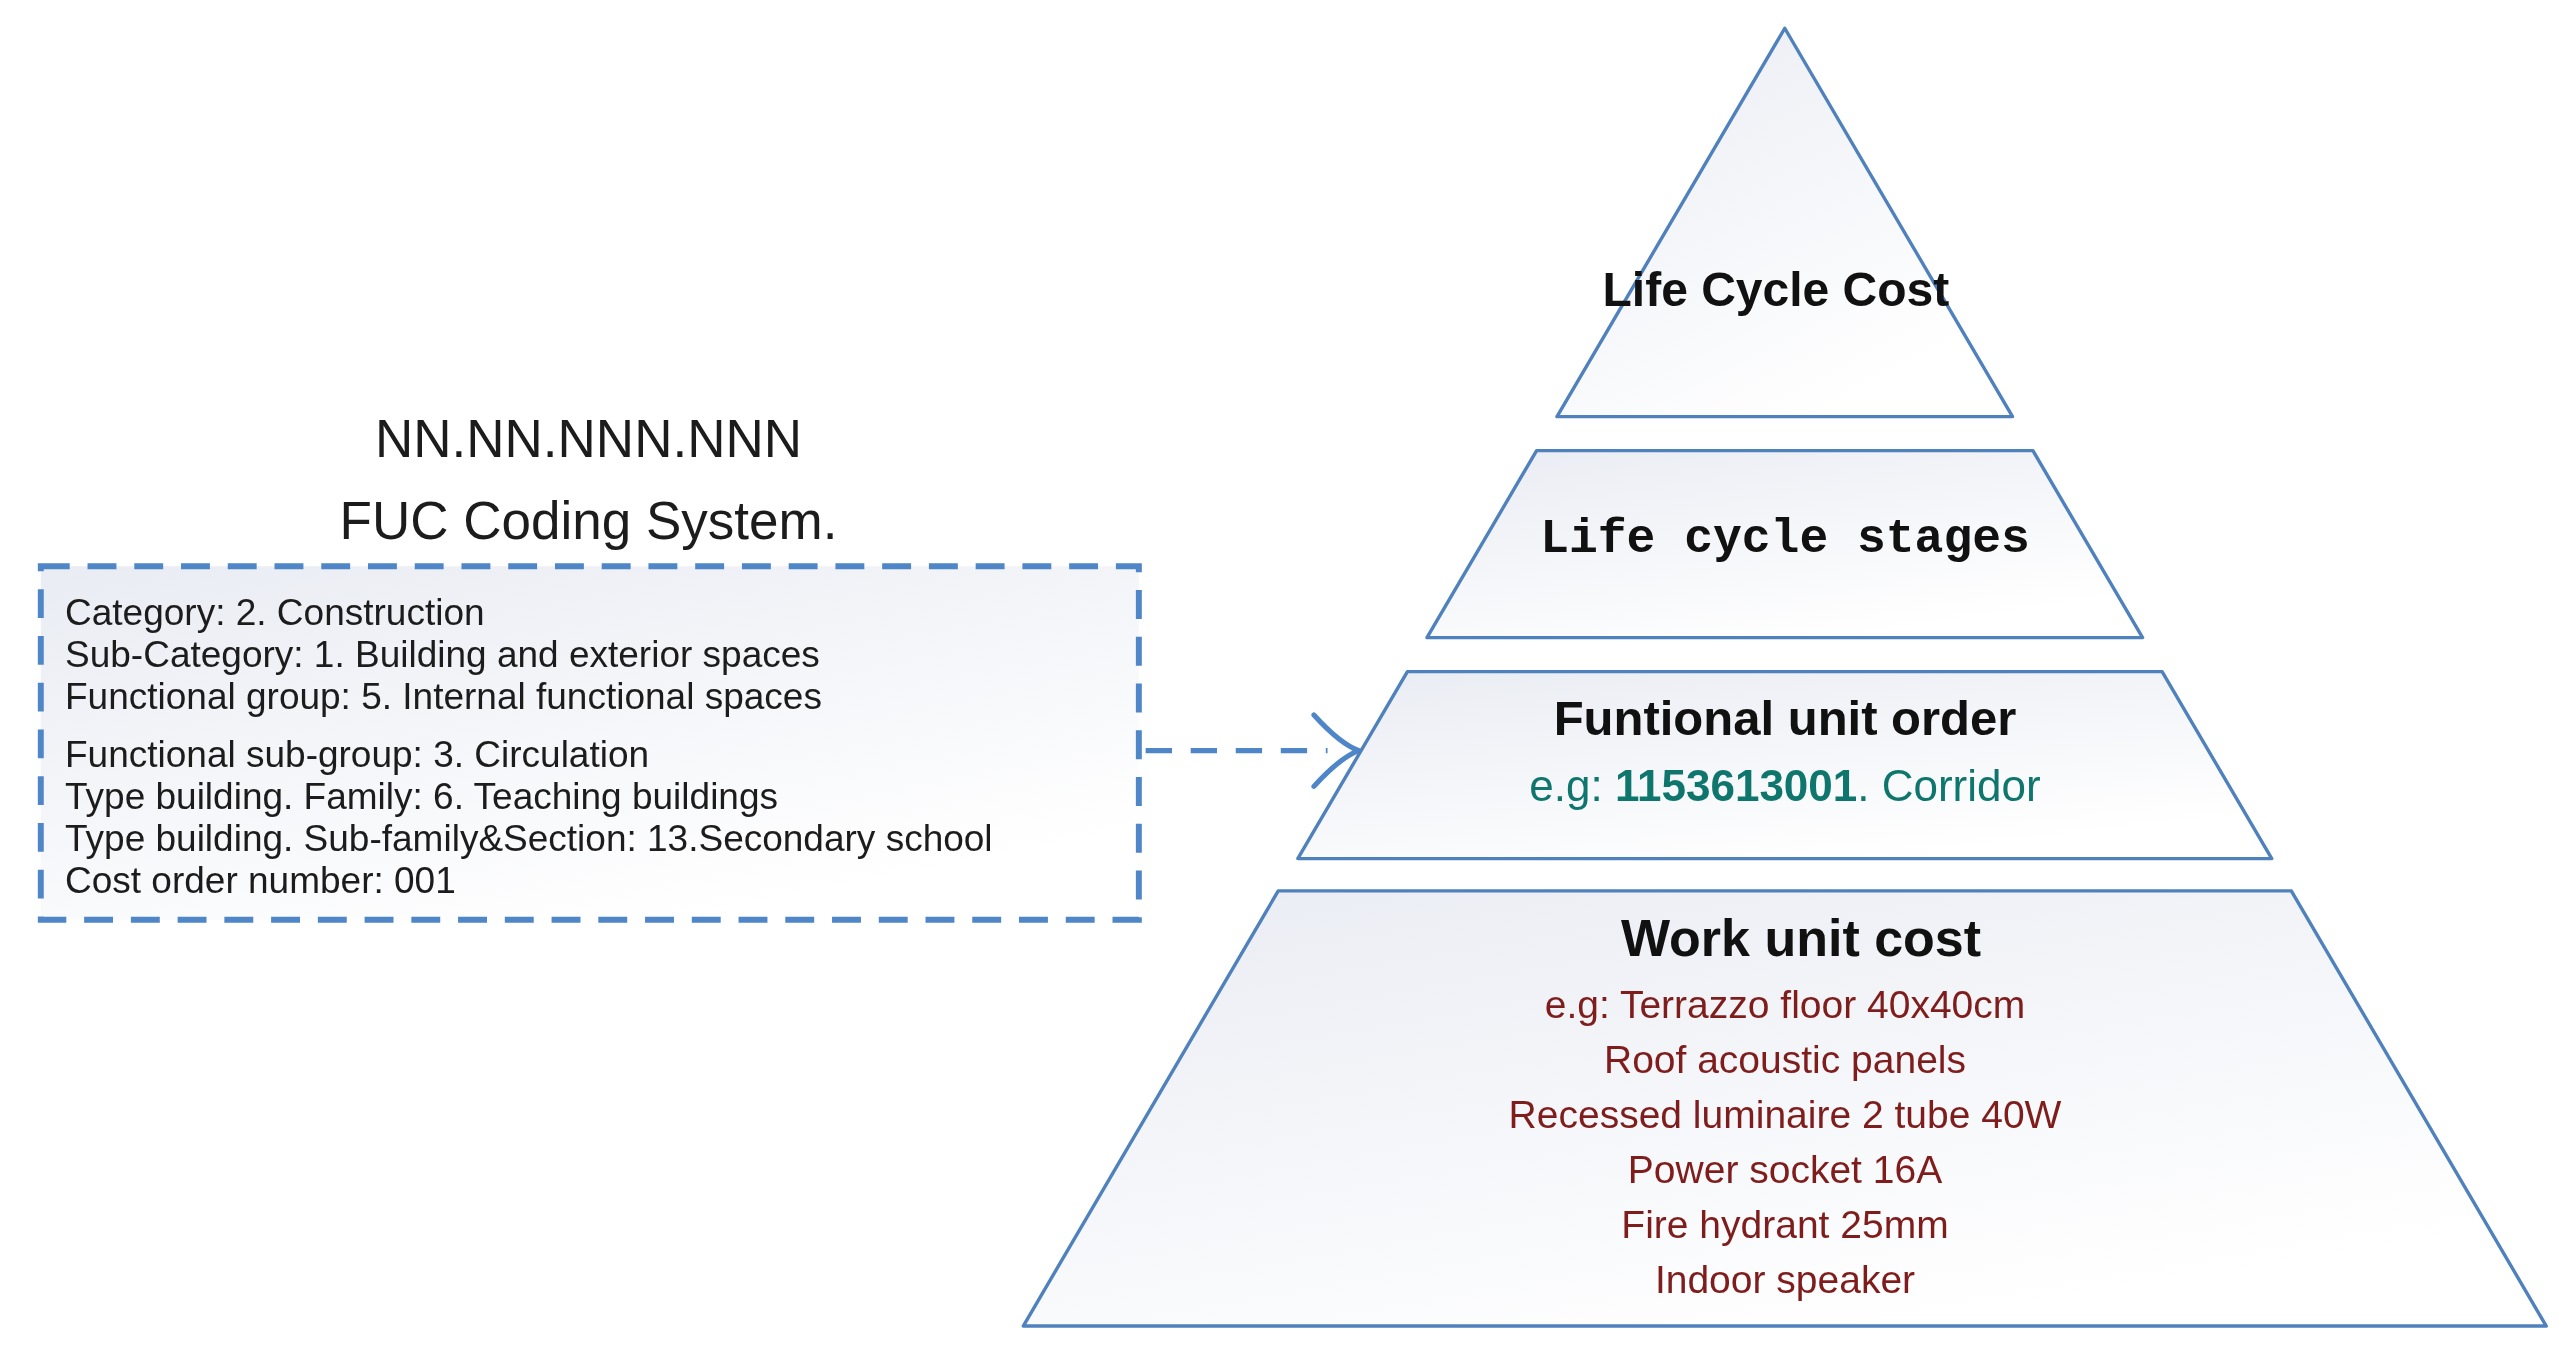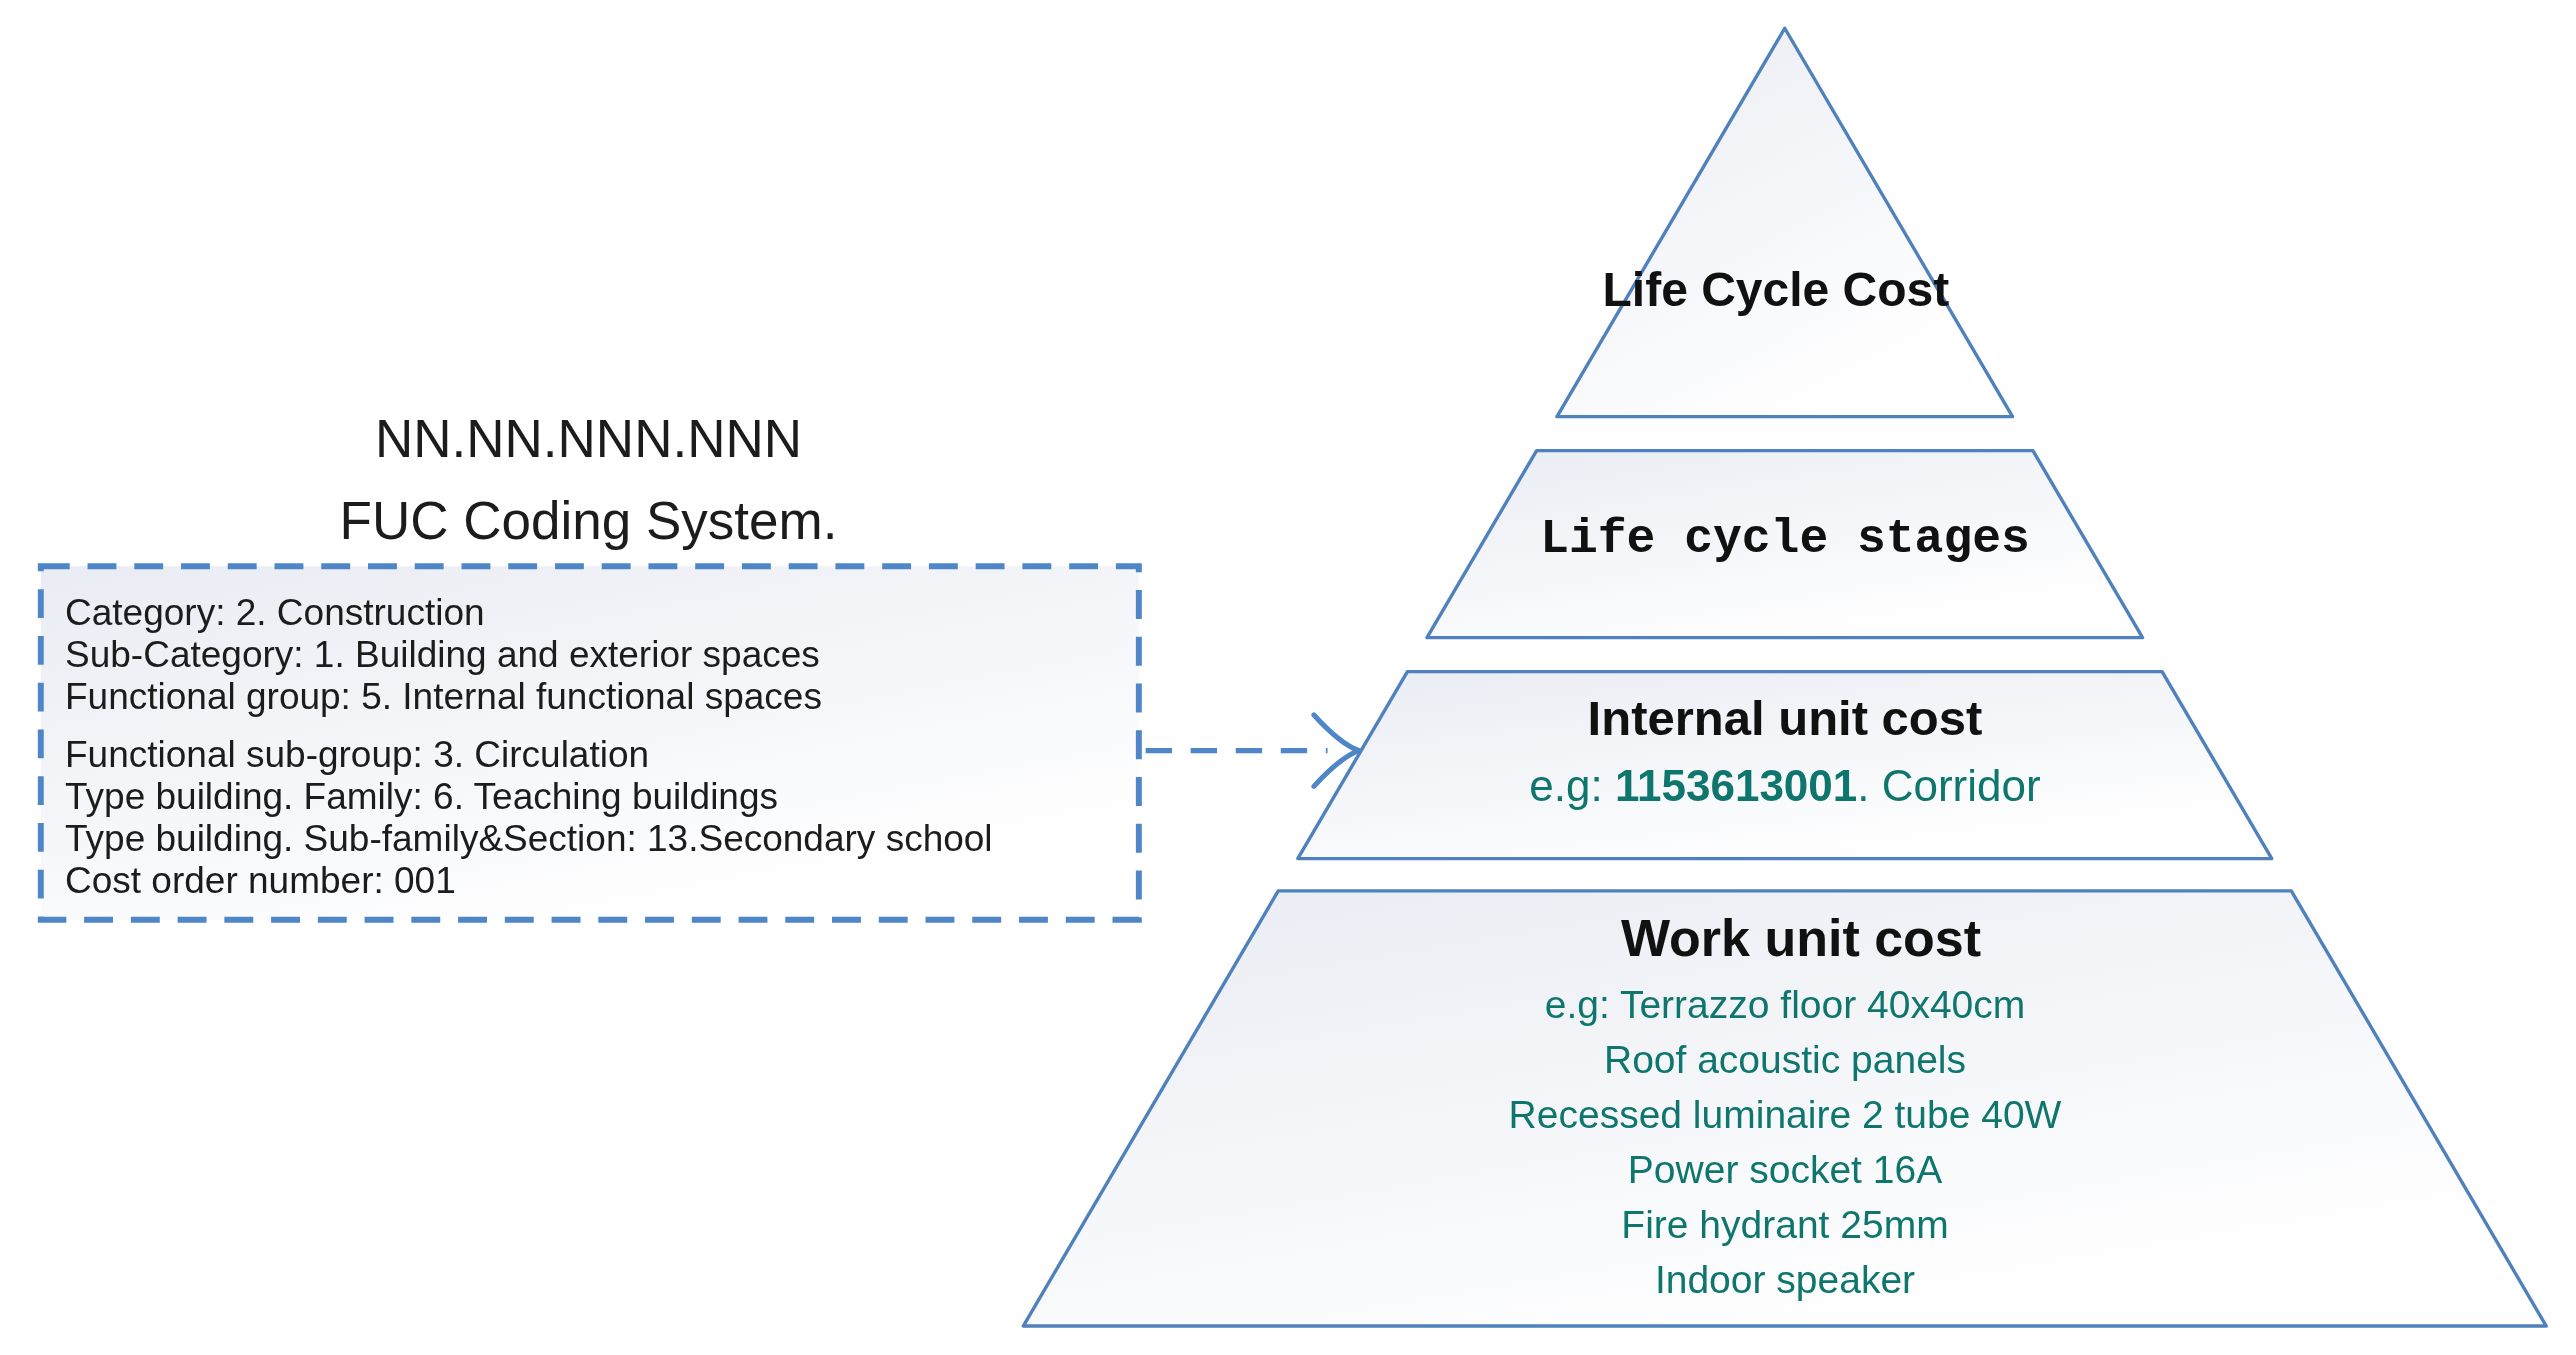--- a/index.html
+++ b/index.html
@@ -90,21 +90,21 @@
   .lvl4-examples {
     position: absolute;
     left: 1785px;
     transform: translateX(-50%);
     top: 977px;
     font-size: 39px;
     line-height: 55px;
     font-weight: normal;
     text-align: center;
     white-space: nowrap;
-    color: #0f766e;
+    color: #7f1d1d;
   }
 </style>
 </head>
 <body>
 
 <div class="canvas">
 
   <svg class="shapes" viewBox="0 0 3031 1595" aria-hidden="true">
     <defs>
       <linearGradient id="lvl-grad" x1="0" y1="0" x2="0.6" y2="1">
@@ -138,21 +138,21 @@
     <div class="code-line second-group-start">Functional sub-group: 3. Circulation</div>
     <div class="code-line">Type building. Family: 6. Teaching buildings</div>
     <div class="code-line">Type building. Sub-family&amp;Section: 13.Secondary school</div>
     <div class="code-line">Cost order number: 001</div>
   </div>
 
   <div class="pyr-label lvl1-label">Life Cycle Cost</div>
 
   <div class="pyr-label lvl2-label">Life cycle stages</div>
 
-  <div class="pyr-label lvl3-label">Internal unit cost</div>
+  <div class="pyr-label lvl3-label">Funtional unit order</div>
   <div class="lvl3-example"><span>e.g: </span><span class="code-strong">1153613001</span><span>. Corridor</span></div>
 
   <div class="pyr-label lvl4-label">Work unit cost</div>
   <div class="lvl4-examples">
     <div>e.g: Terrazzo floor 40x40cm</div>
     <div>Roof acoustic panels</div>
     <div>Recessed luminaire 2 tube 40W</div>
     <div>Power socket 16A</div>
     <div>Fire hydrant 25mm</div>
     <div>Indoor speaker</div>

